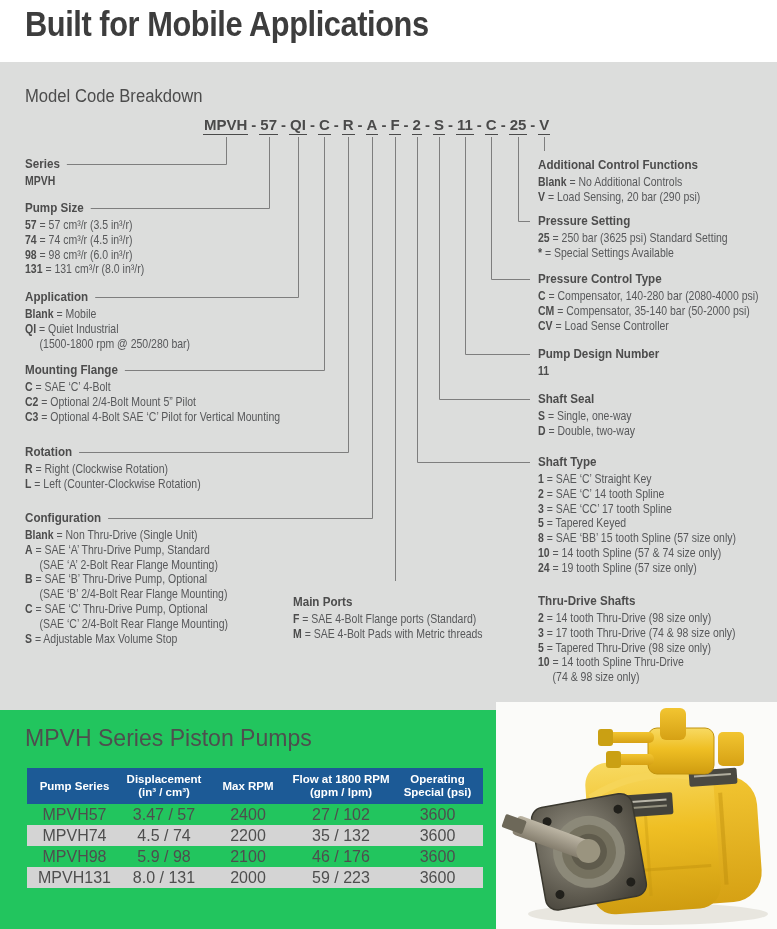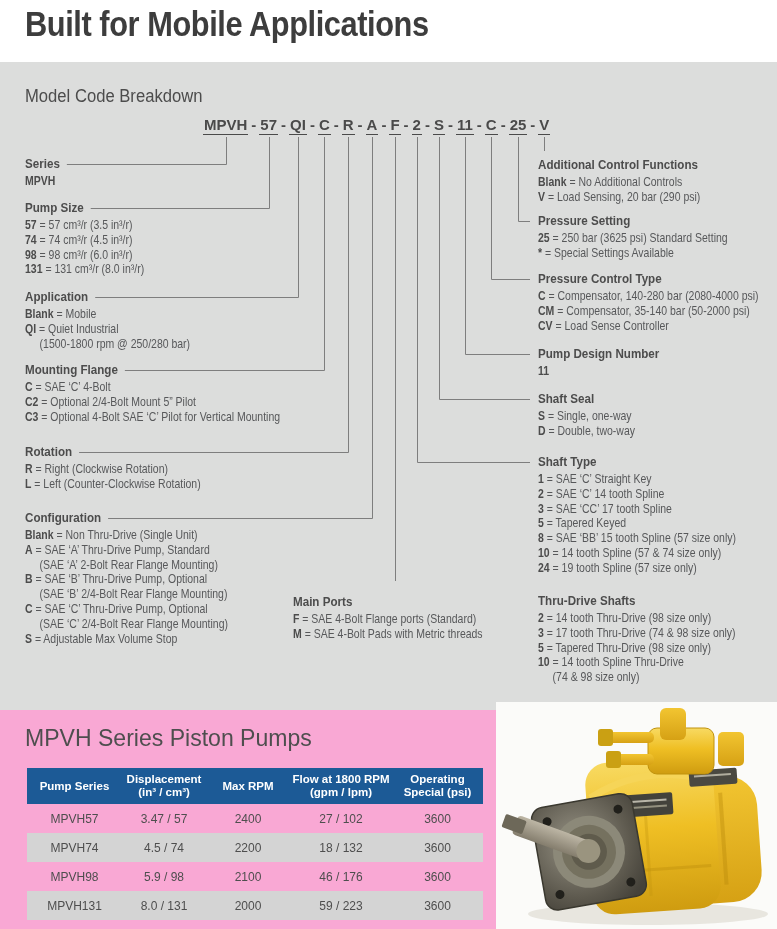--- a/index.html
+++ b/index.html
@@ -45,33 +45,33 @@
   [data-section="configuration"]   {left:25px; top:446px;}
   [data-section="main_ports"]      {left:293px;top:530px;width:260px;}
   [data-section="additional_control"]{left:538px;top:93px; width:239px;}
   [data-section="pressure_setting"]  {left:538px;top:149px;width:239px;}
   [data-section="pressure_control"]  {left:538px;top:207px;width:239px;}
   [data-section="pump_design"]       {left:538px;top:282px;width:239px;}
   [data-section="shaft_seal"]        {left:538px;top:327px;width:239px;}
   [data-section="shaft_type"]        {left:538px;top:390px;width:239px;}
   [data-section="thru_drive"]        {left:538px;top:529px;width:239px;}
   
-  .bottom{position:absolute;left:0;top:710px;width:777px;height:219px;background:#f9a8d4;padding-left:48px;}
+  .bottom{position:absolute;left:0;top:710px;width:777px;height:219px;background:#22c55e;padding-left:48px;}
   .series-heading{position:absolute;left:25px;top:14px;font-size:24px;font-weight:400;color:#4e4e4e;
     transform:scaleX(.96);transform-origin:0 0;white-space:nowrap;}
   table.specs{position:absolute;left:27px;top:58px;width:456px;border-collapse:collapse;table-layout:fixed;}
   table.specs th{background:var(--blue);color:#fff;font-size:11.5px;font-weight:bold;
     padding:5px 2px;vertical-align:middle;}
   table.specs th div{line-height:13px;}
   table.specs th:nth-child(1){width:95px;margin-left:39px;}
   table.specs th:nth-child(2){width:84px;}
   table.specs th:nth-child(3){width:84px;}
   table.specs th:nth-child(4){width:102px;}
   table.specs th:nth-child(5){width:91px;margin-top:21px;}
-  table.specs td{height:29px;font-size:12px;text-align:center;color:#4e4e4e;}
+  table.specs td{height:21px;font-size:16px;text-align:center;color:#4e4e4e;}
   table.specs tbody tr:nth-child(even){background:var(--rowalt);}
   
   .photo{position:absolute;left:496px;top:-8px;width:281px;height:232px;}
   .photo svg{display:block;width:100%;height:100%;}
 </style>
 </head>
 <body>
 
 <div class="page">
 
@@ -169,21 +169,21 @@
             <td>MPVH57</td>
             <td>3.47 / 57</td>
             <td>2400</td>
             <td>27 / 102</td>
             <td>3600</td>
           </tr>
           <tr>
             <td>MPVH74</td>
             <td>4.5 / 74</td>
             <td>2200</td>
-            <td>18 / 132</td>
+            <td>35 / 132</td>
             <td>3600</td>
           </tr>
           <tr>
             <td>MPVH98</td>
             <td>5.9 / 98</td>
             <td>2100</td>
             <td>46 / 176</td>
             <td>3600</td>
           </tr>
           <tr>

